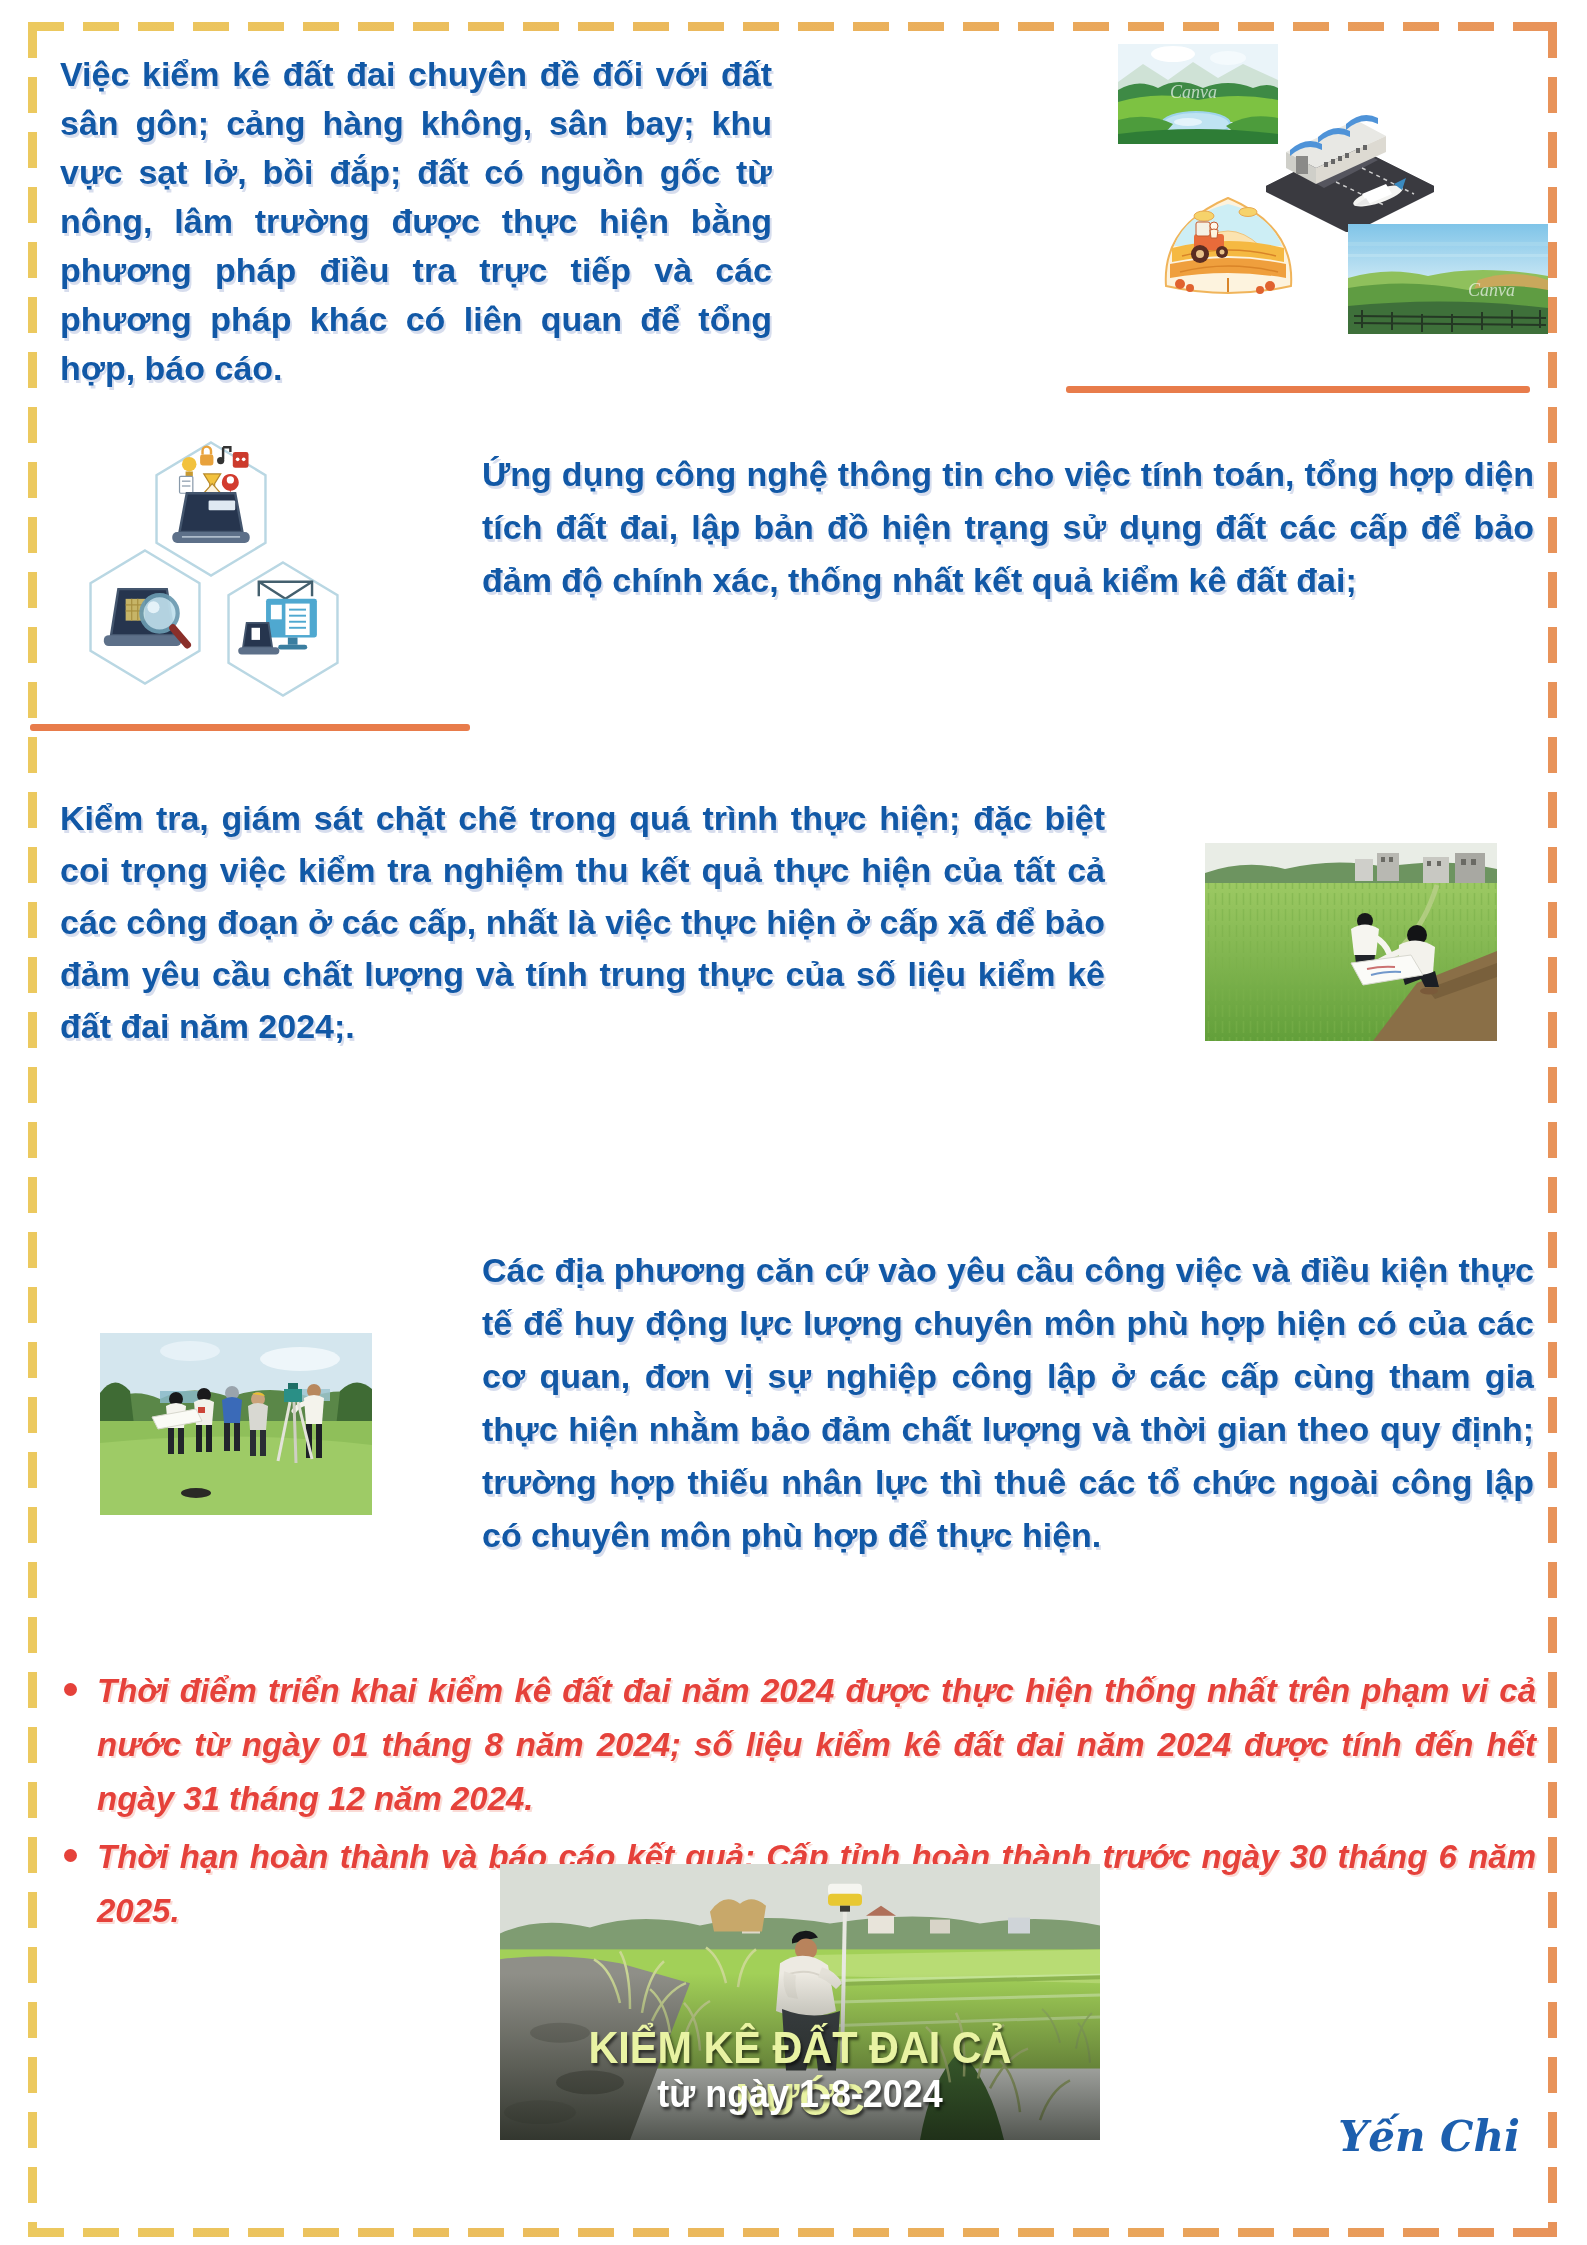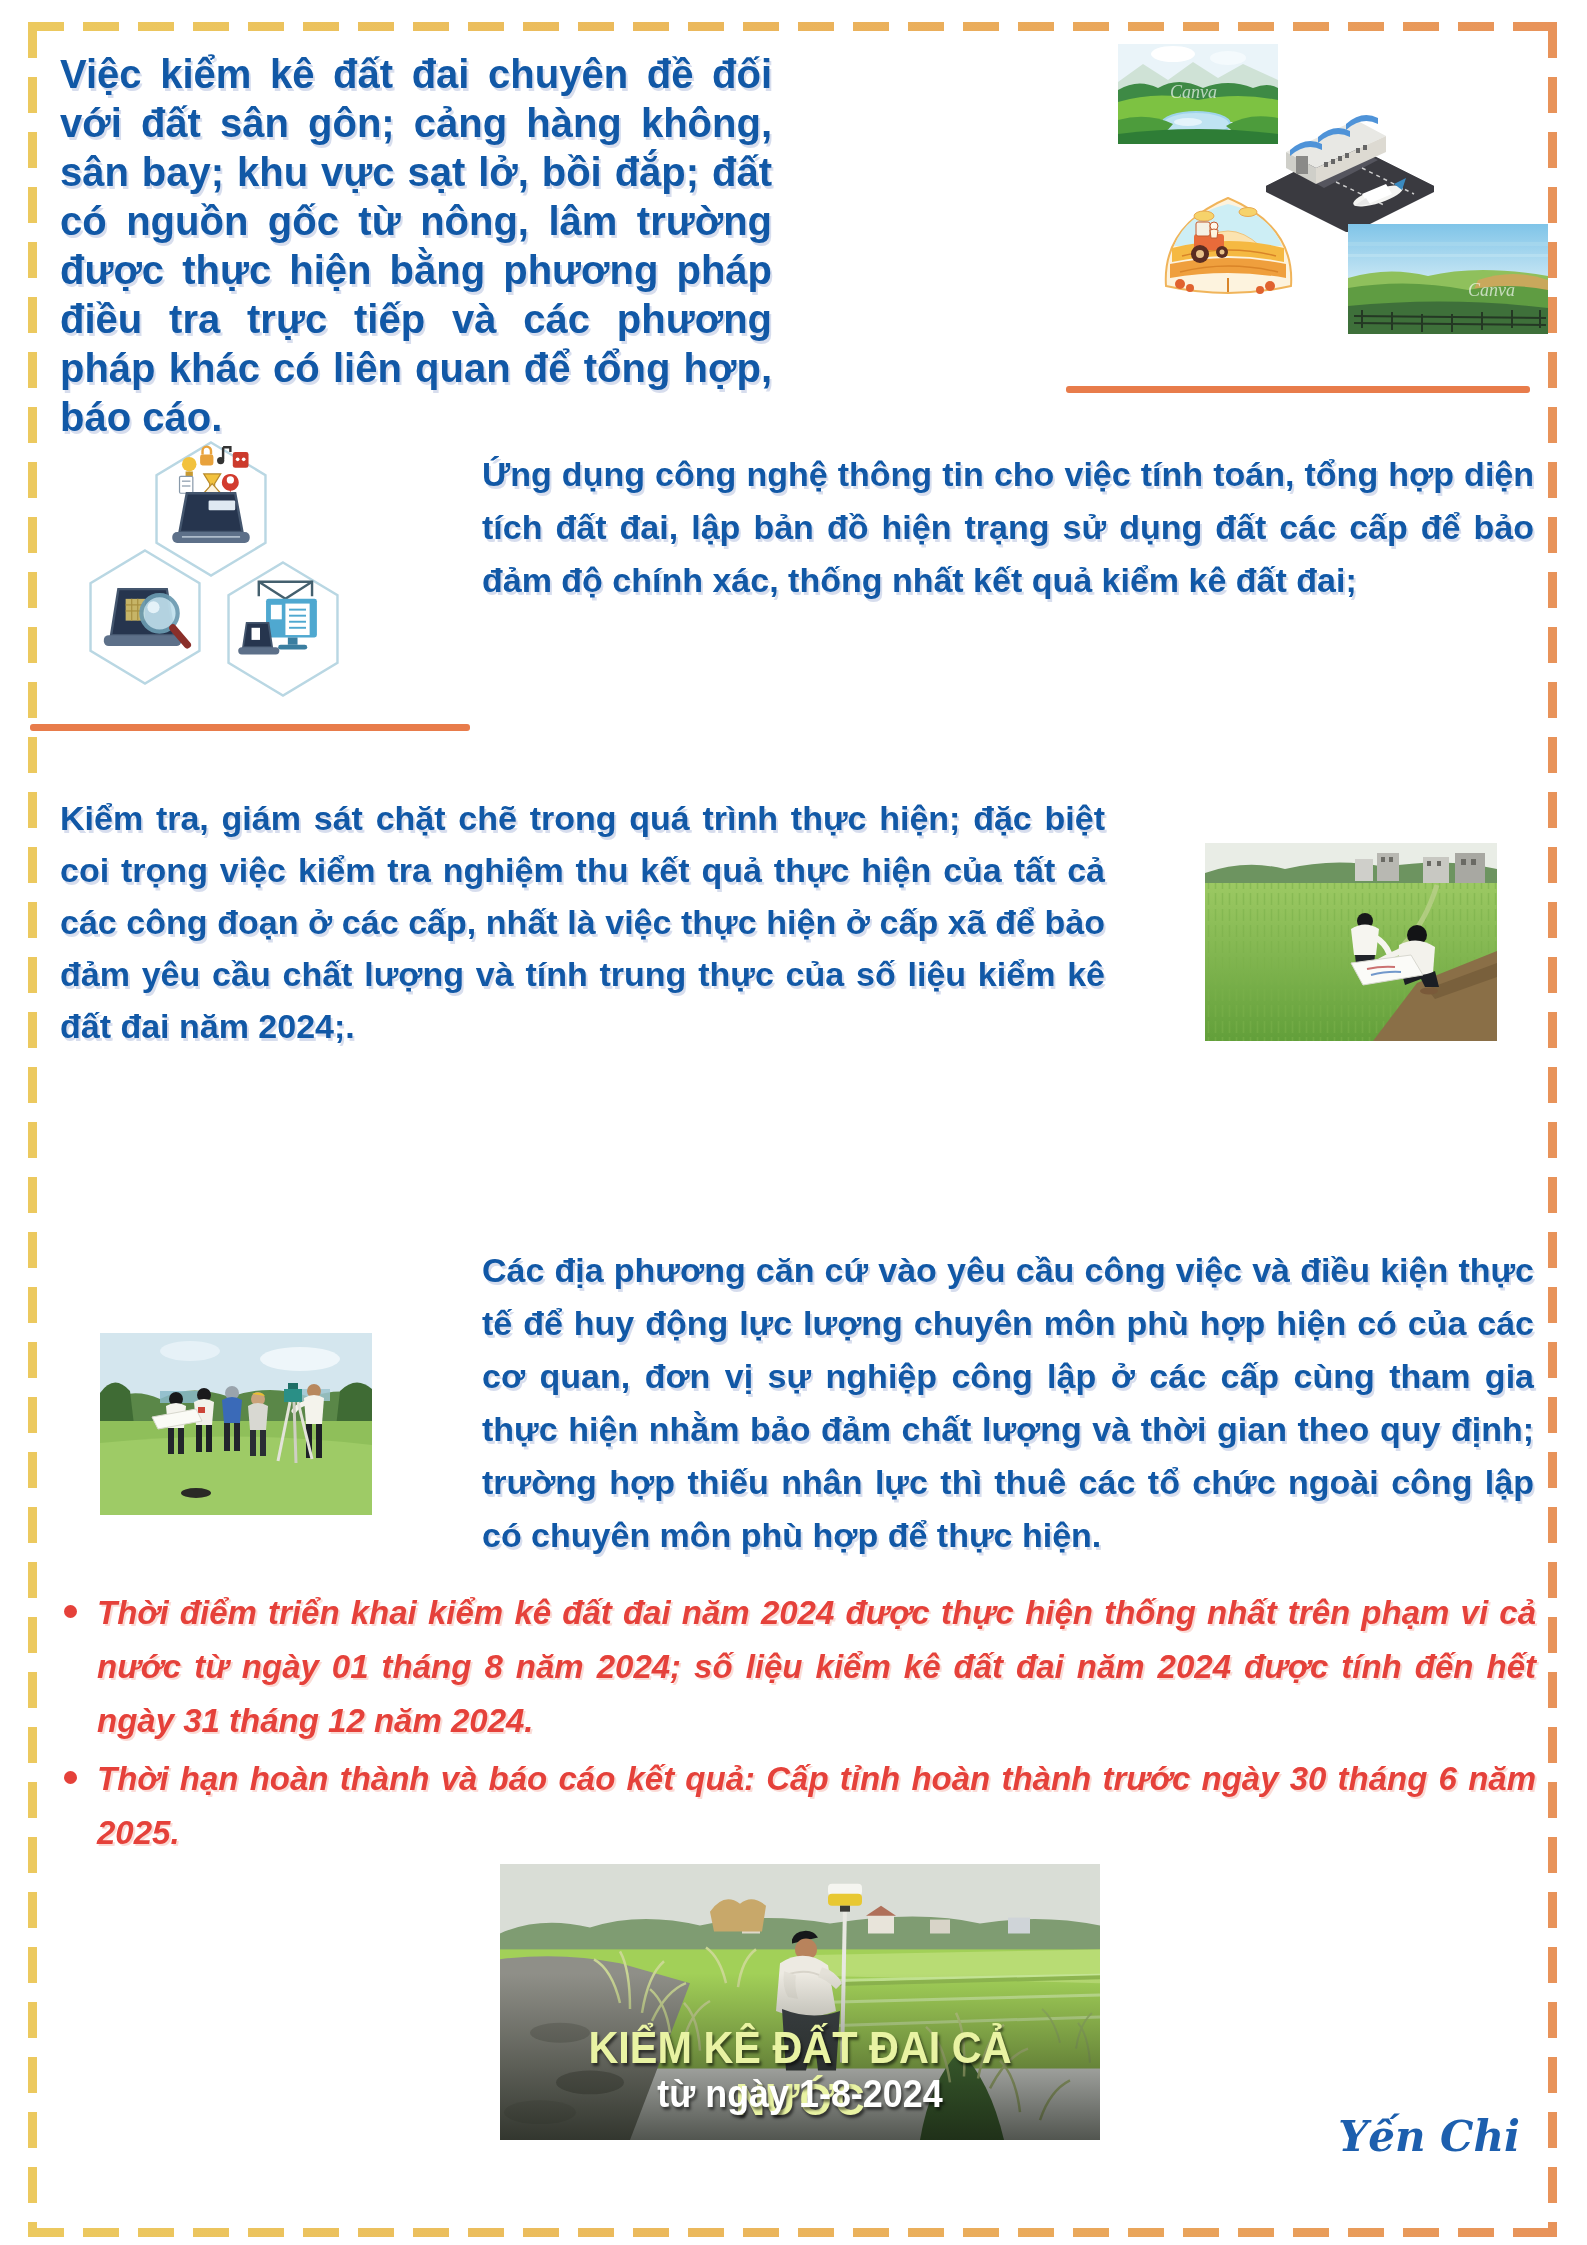--- a/index.html
+++ b/index.html
@@ -18,26 +18,26 @@
     -webkit-mask-image:repeating-linear-gradient(180deg,#000 0 36px,transparent 36px 55px);
     mask-image:repeating-linear-gradient(180deg,#000 0 36px,transparent 36px 55px);}
   .bord-left{left:28px;background:#ecc95f;}
   .bord-right{left:1548px;background:#e8935a;}
 
   
   .para{
     position:absolute;margin:0;color:#1158a6;font-weight:bold;text-align:justify;
     text-shadow:2px 2.5px 0 rgba(130,150,200,0.32);
   }
-  .p1{left:60px;top:50px;width:712px;font-size:40px;line-height:49px;}
+  .p1{left:60px;top:50px;width:712px;font-size:34px;line-height:49px;}
   .p2{left:482px;top:448px;width:1052px;font-size:34px;line-height:53px;}
   .p3{left:60px;top:792px;width:1045px;font-size:34px;line-height:52px;}
   .p4{left:482px;top:1244px;width:1052px;font-size:34px;line-height:53px;}
 
-  .bullets{position:absolute;left:64px;top:1586px;width:1472px;list-style:none;margin:0;padding:0;}
+  .bullets{position:absolute;left:64px;top:1664px;width:1472px;list-style:none;margin:0;padding:0;}
   .bullets li{display:flex;gap:20px;margin-bottom:4px;}
   .bullets .dot{flex:0 0 13px;width:13px;height:13px;border-radius:50%;background:#e5413a;margin-top:19px;}
   .bullets .btxt{
     color:#e5413a;font-weight:bold;font-style:italic;font-size:33px;line-height:54px;
     text-align:justify;text-shadow:2px 2px 0 rgba(245,190,180,0.55);flex:1;
   }
 
   
   .divider{position:absolute;height:7px;background:#e87c4b;border-radius:3px;}
   .div-right{left:1066px;top:386px;width:464px;}

